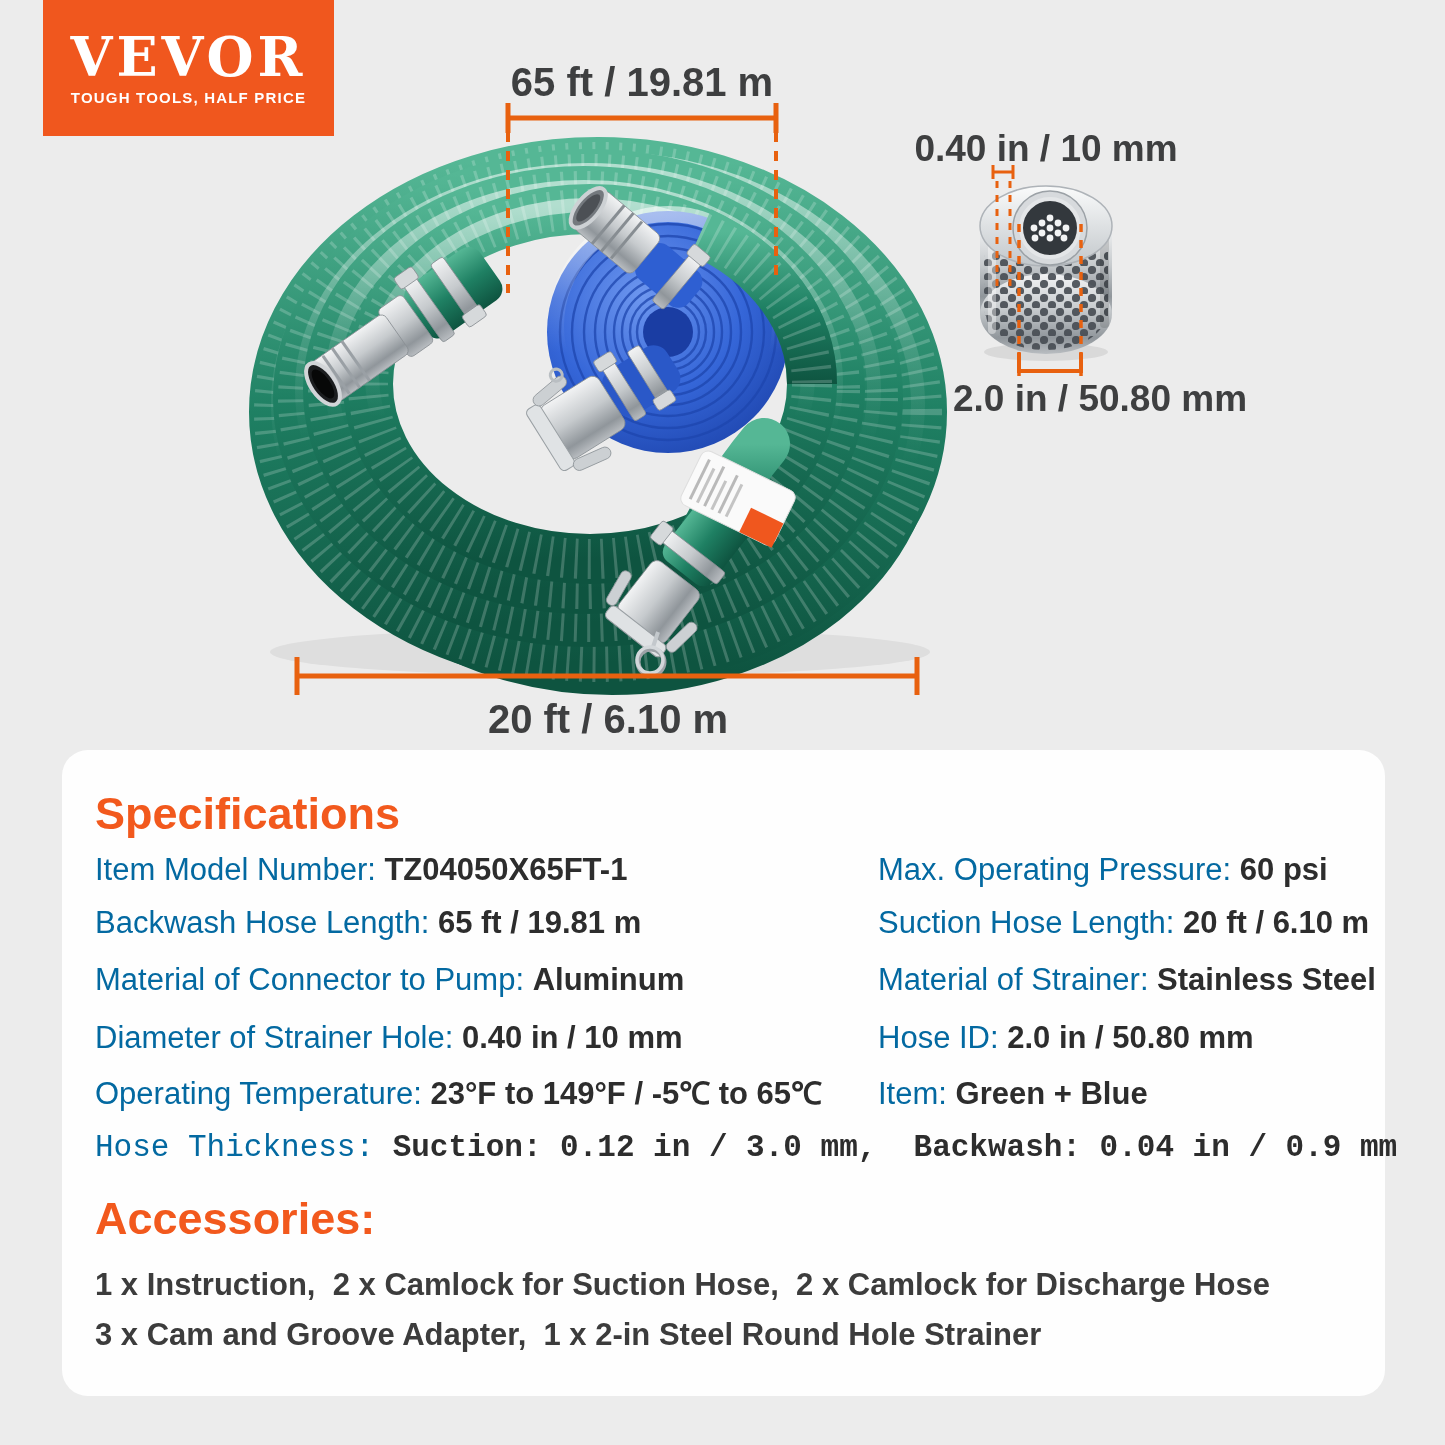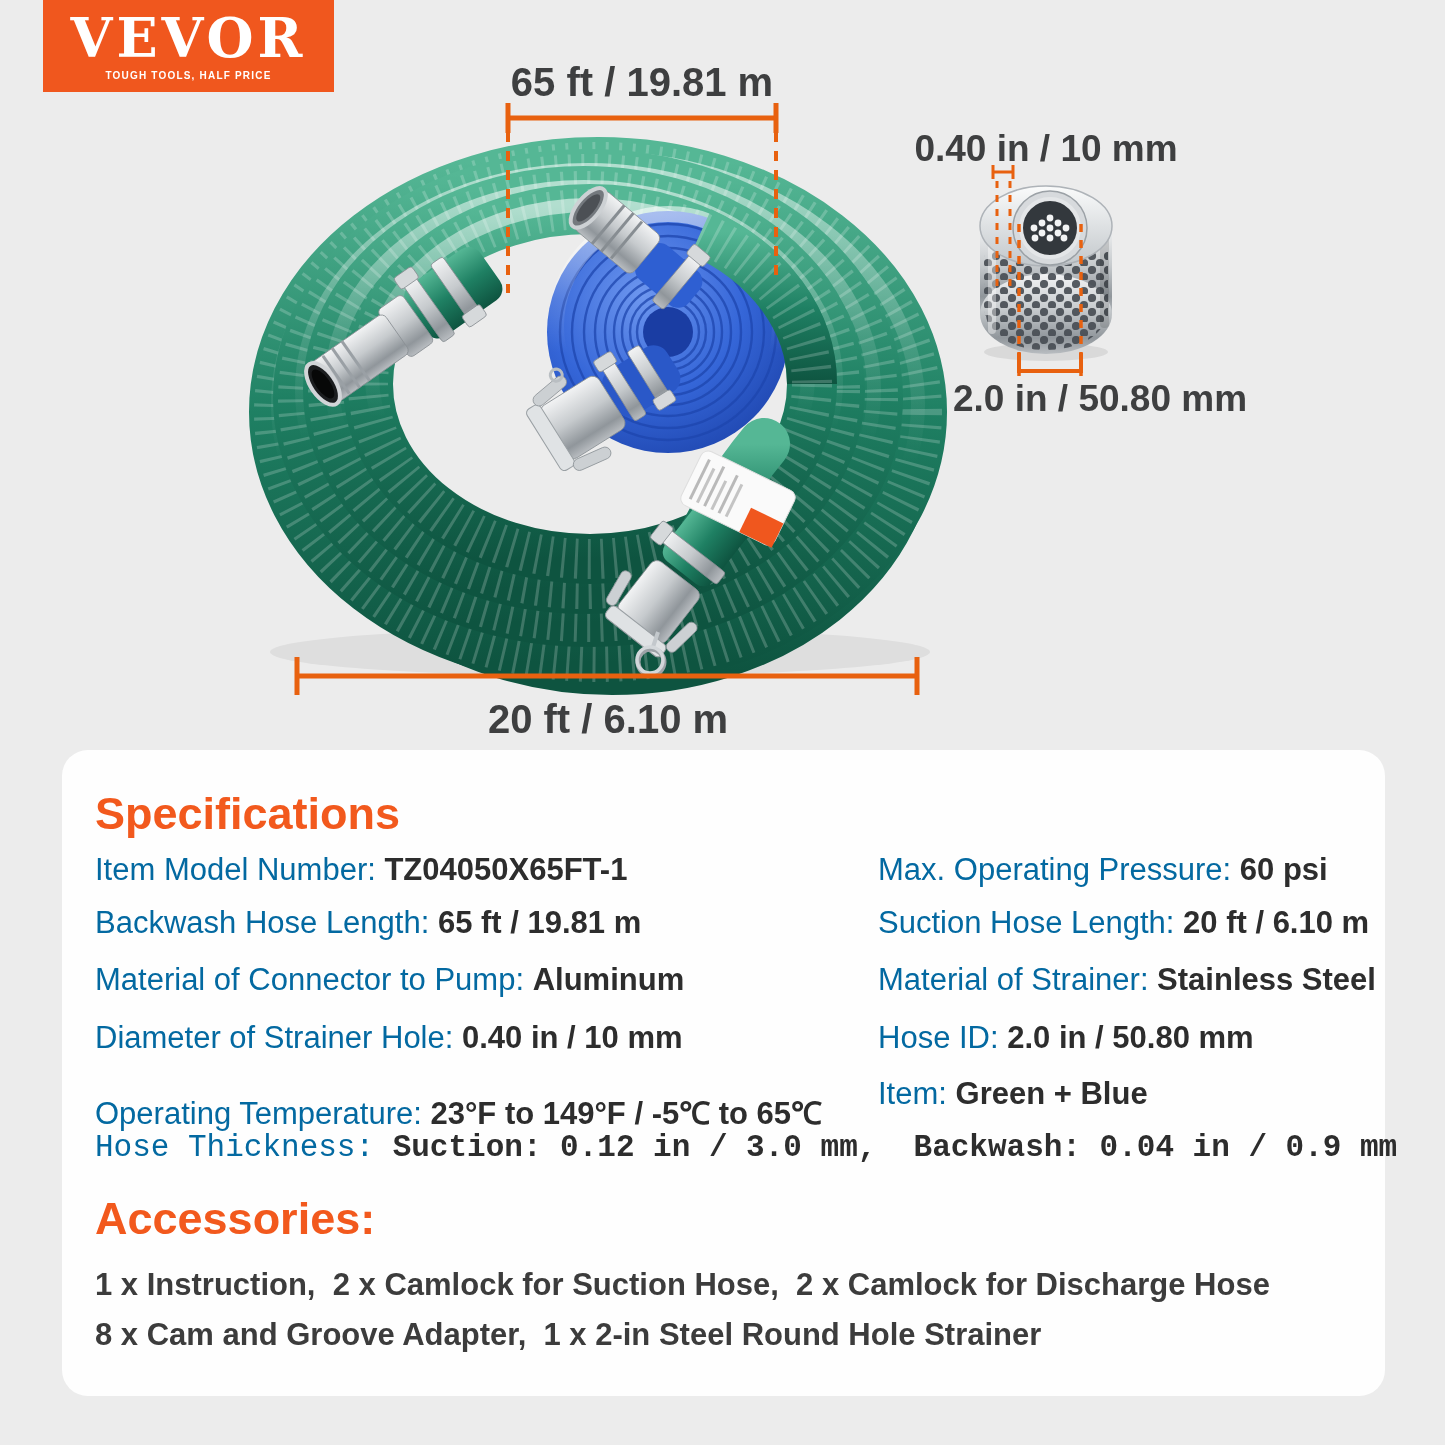--- a/index.html
+++ b/index.html
@@ -4,30 +4,30 @@
 <style>
   html,body{margin:0;padding:0;}
   body{
     width:1445px;height:1445px;position:relative;overflow:hidden;
     background:#ececec;
     font-family:"Liberation Sans", sans-serif;
   }
   .abs{position:absolute;}
   
   .logo{
-    left:43px;top:0;width:291px;height:92px;background:#f0571e;
+    left:43px;top:0;width:291px;height:136px;background:#f0571e;
     display:flex;flex-direction:column;align-items:center;justify-content:center;
     color:#fff;text-align:center;
   }
   .logo-name{
     font-family:"DejaVu Serif", serif;
     font-size:54px;font-weight:bold;letter-spacing:4px;line-height:52px;
   }
   .logo-tag{
-    font-size:10px;font-weight:bold;letter-spacing:1.2px;margin-top:6px;white-space:nowrap;
+    font-size:15px;font-weight:bold;letter-spacing:1.2px;margin-top:6px;white-space:nowrap;
   }
   
   .dim{
     font-size:40px;font-weight:bold;color:#3e3f40;white-space:nowrap;
     transform:translateX(-50%);
   }
   .dim.small{font-size:37px;}
   
   .panel{
     left:62px;top:750px;width:1323px;height:646px;background:#fefefe;border-radius:26px;
@@ -267,24 +267,24 @@
 <div class="abs dim" style="left:608px;top:697px;">20 ft / 6.10 m</div>
 
 <div class="abs panel"></div>
 
 <div class="abs sec-title" style="left:95px;top:788px;">Specifications</div>
 
 <div class="abs spec-row" style="left:95px;top:851px;"><span class="lbl">Item Model Number: </span><span class="val">TZ04050X65FT-1</span></div>
 <div class="abs spec-row" style="left:95px;top:904px;"><span class="lbl">Backwash Hose Length: </span><span class="val">65 ft / 19.81 m</span></div>
 <div class="abs spec-row" style="left:95px;top:961px;"><span class="lbl">Material of Connector to Pump: </span><span class="val">Aluminum</span></div>
 <div class="abs spec-row" style="left:95px;top:1019px;"><span class="lbl">Diameter of Strainer Hole: </span><span class="val">0.40 in / 10 mm</span></div>
-<div class="abs spec-row" style="left:95px;top:1075px;margin-top:20px;"><span class="lbl">Operating Temperature: </span><span class="val">23°F to 149°F / -5℃ to 65℃</span></div>
+<div class="abs spec-row" style="left:95px;top:1075px;"><span class="lbl">Operating Temperature: </span><span class="val">23°F to 149°F / -5℃ to 65℃</span></div>
 <div class="abs spec-row" style="left:95px;top:1129px;font-family:Liberation Mono, monospace;"><span class="lbl">Hose Thickness: </span><span class="val">Suction: 0.12 in / 3.0 mm,  Backwash: 0.04 in / 0.9 mm</span></div>
 
 <div class="abs spec-row" style="left:878px;top:851px;"><span class="lbl">Max. Operating Pressure: </span><span class="val">60 psi</span></div>
 <div class="abs spec-row" style="left:878px;top:904px;"><span class="lbl">Suction Hose Length: </span><span class="val">20 ft / 6.10 m</span></div>
 <div class="abs spec-row" style="left:878px;top:961px;"><span class="lbl">Material of Strainer: </span><span class="val">Stainless Steel</span></div>
 <div class="abs spec-row" style="left:878px;top:1019px;"><span class="lbl">Hose ID: </span><span class="val">2.0 in / 50.80 mm</span></div>
 <div class="abs spec-row" style="left:878px;top:1075px;"><span class="lbl">Item: </span><span class="val">Green + Blue</span></div>
 
 <div class="abs sec-title" style="left:95px;top:1193px;">Accessories:</div>
 <div class="abs acc-line" style="left:95px;top:1266px;">1 x Instruction,  2 x Camlock for Suction Hose,  2 x Camlock for Discharge Hose</div>
-<div class="abs acc-line" style="left:95px;top:1316px;">8 x Cam and Groove Adapter,  1 x 2-in Steel Round Hole Strainer</div>
+<div class="abs acc-line" style="left:95px;top:1316px;">3 x Cam and Groove Adapter,  1 x 2-in Steel Round Hole Strainer</div>
 
 </body></html>

